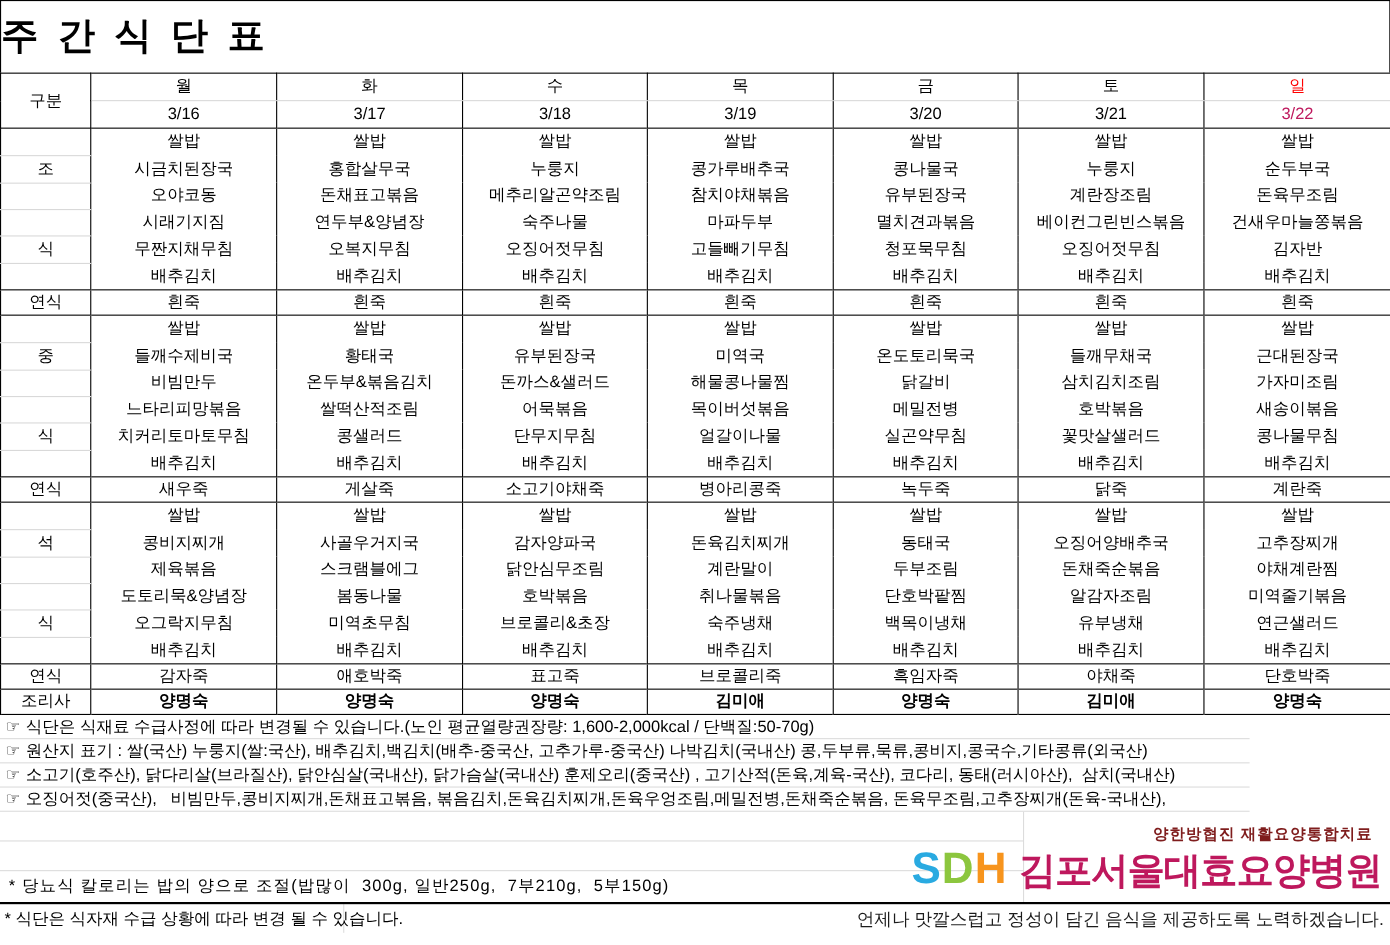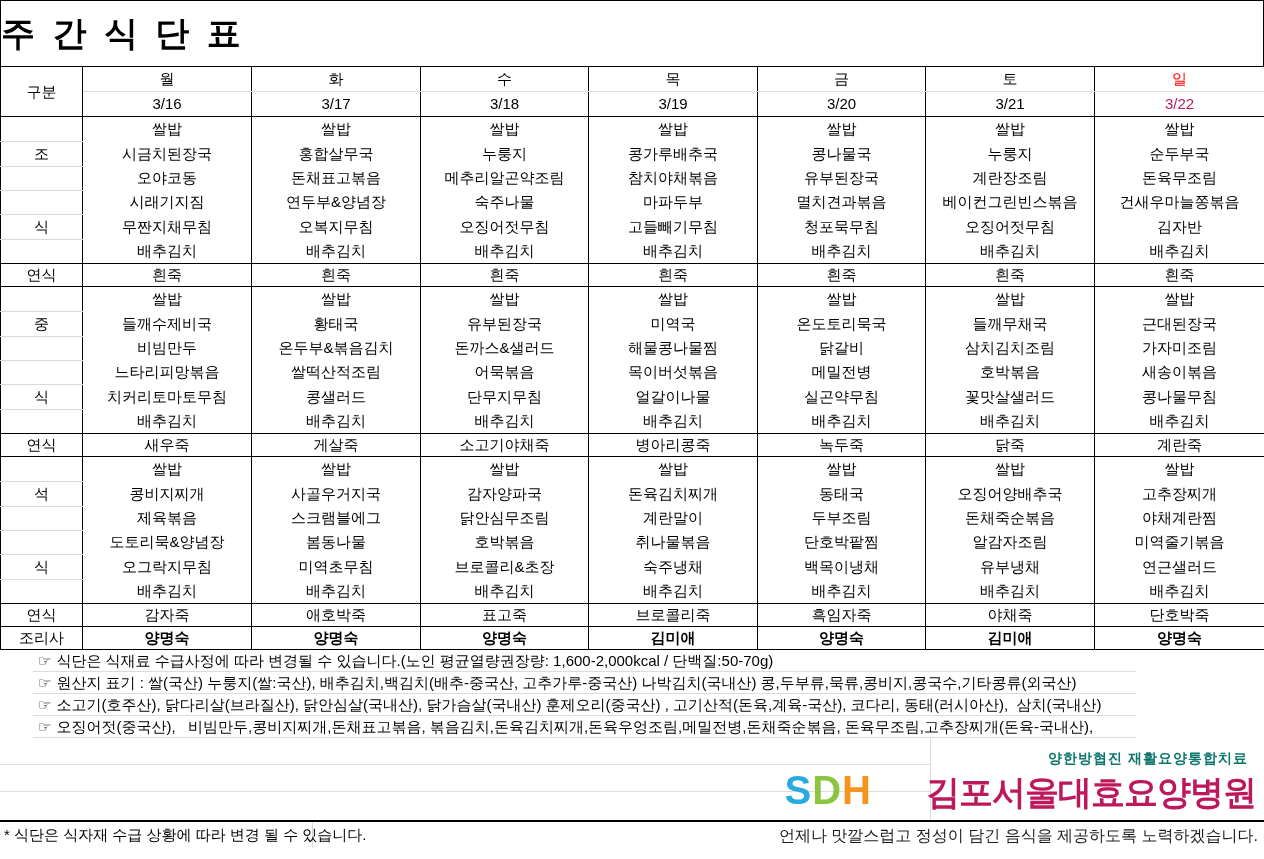--- a/index.html
+++ b/index.html
@@ -24,44 +24,44 @@
     white-space:nowrap; overflow:hidden;
   }
   tr.sec > td { border-top:1px solid #000; }
   td.corner { border-bottom:1px solid #000; }
   td.day-name { border-bottom:1px solid #d9d9d9; height:22px; line-height:22px; }
   td.day-date { height:22px; line-height:22px; }
   td.lbl { border-bottom:1px solid #d9d9d9; }
   td.lbl-last { border-bottom:none; }
   tr.soft td, tr.cook td { height:22px; line-height:22px;margin-left:36px; }
   td.cook-name { font-weight:bold; }
-  .notes { width:1136px;padding-left:33px; }
+  .notes { width:1136px; }
   .note-row {
     height:22px; line-height:22px; border-bottom:1px solid #dcdcdc;
     padding-left:5px; font-size:15px; white-space:nowrap; overflow:hidden;
   }
   .note-row span { white-space:pre; }
   .note-marker { margin-right:5px; }
   .bottom { position:relative; width:1264px; height:110px; }
   .grid-h { position:absolute; height:1px; background:#dcdcdc; }
   .grid-v { position:absolute; width:1px; background:#dcdcdc; }
   .divider-black { position:absolute; left:0; top:82px; width:1264px; height:2px; background:#000; }
   .diabetic-note {
     position:absolute; left:8px; top:55px; font-size:15px; line-height:26px;
     letter-spacing:1px; white-space:pre;
   }
   .supply-note {
     position:absolute; left:4px; top:88px; font-size:15px; white-space:pre;
   }
   .logo-tagline-top {
     position:absolute; right:16px; top:12px; font-size:14px; font-weight:bold;
-    color:#0f766e; letter-spacing:1px;
+    color:#7f1d1d; letter-spacing:1px;
   }
   .logo-row {
-    position:absolute; right:8px; top:30px; display:flex; align-items:baseline;gap:44px;
+    position:absolute; right:8px; top:30px; display:flex; align-items:baseline;
   }
   .sdh-letters { font-size:40px; font-weight:900; letter-spacing:1px; }
   .hospital-name {
     font-size:34px; font-weight:800; color:#be185d; margin-left:10px; letter-spacing:-1px;
   }
   .logo-tagline-bottom {
     position:absolute; right:6px; top:88px; font-size:16px; color:#1c1c1c;
   }
 </style>
 </head>
@@ -328,20 +328,21 @@
     <div class="note-row"><span class="note-marker">☞</span><span>원산지 표기 : 쌀(국산) 누룽지(쌀:국산), 배추김치,백김치(배추-중국산, 고추가루-중국산) 나박김치(국내산) 콩,두부류,묵류,콩비지,콩국수,기타콩류(외국산)</span></div>
     <div class="note-row"><span class="note-marker">☞</span><span>소고기(호주산), 닭다리살(브라질산), 닭안심살(국내산), 닭가슴살(국내산) 훈제오리(중국산) , 고기산적(돈육,계육-국산), 코다리, 동태(러시아산),  삼치(국내산)</span></div>
     <div class="note-row"><span class="note-marker">☞</span><span>오징어젓(중국산),   비빔만두,콩비지찌개,돈채표고볶음, 볶음김치,돈육김치찌개,돈육우엉조림,메밀전병,돈채죽순볶음, 돈육무조림,고추장찌개(돈육-국내산),</span></div>
   </div>
 
 <div class="bottom">
   <div class="grid-h" style="top:26px; left:0; width:930px;"></div>
   <div class="grid-h" style="top:53px; left:0; width:930px;"></div>
   <div class="grid-v" style="left:930px; top:0; height:82px;"></div>
   <div class="grid-v" style="left:312px; top:84px; height:26px;"></div>
+  <div class="diabetic-note">* 당뇨식 칼로리는 밥의 양으로 조절(밥많이  300g, 일반250g,  7부210g,  5부150g)</div>
   <div class="divider-black"></div>
   <div class="supply-note">* 식단은 식자재 수급 상황에 따라 변경 될 수 있습니다.</div>
 
   <div class="logo-tagline-top">양한방협진 재활요양통합치료</div>
   <div class="logo-row">
     <span class="sdh-letters" id="sdh-letters"><span style="color: rgb(41, 170, 225);">S</span><span style="color: rgb(140, 198, 62);">D</span><span style="color: rgb(247, 148, 29);">H</span></span>
     <span class="hospital-name">김포서울대효요양병원</span>
   </div>
   <div class="logo-tagline-bottom">언제나 맛깔스럽고 정성이 담긴 음식을 제공하도록 노력하겠습니다.</div>
 </div>

